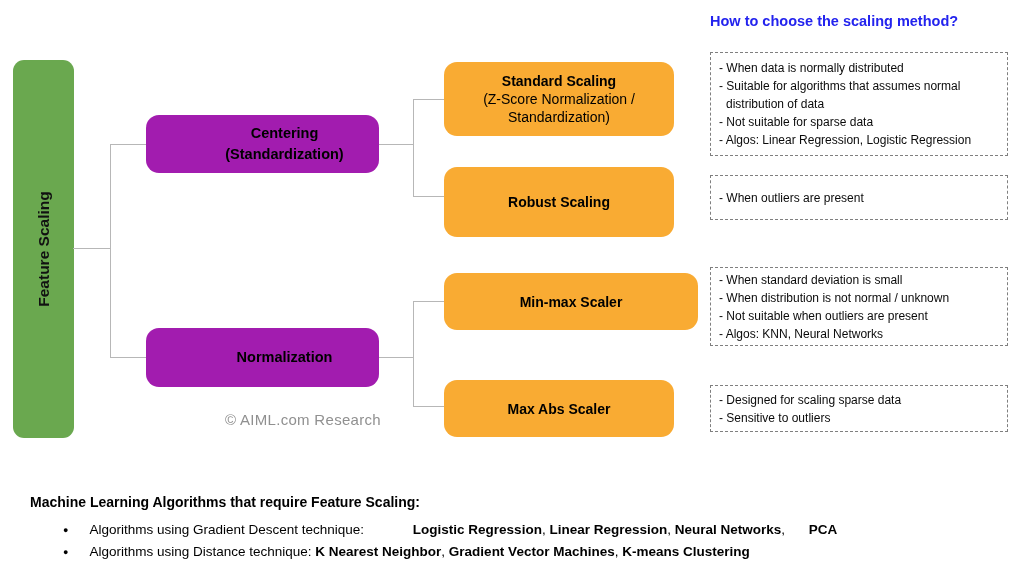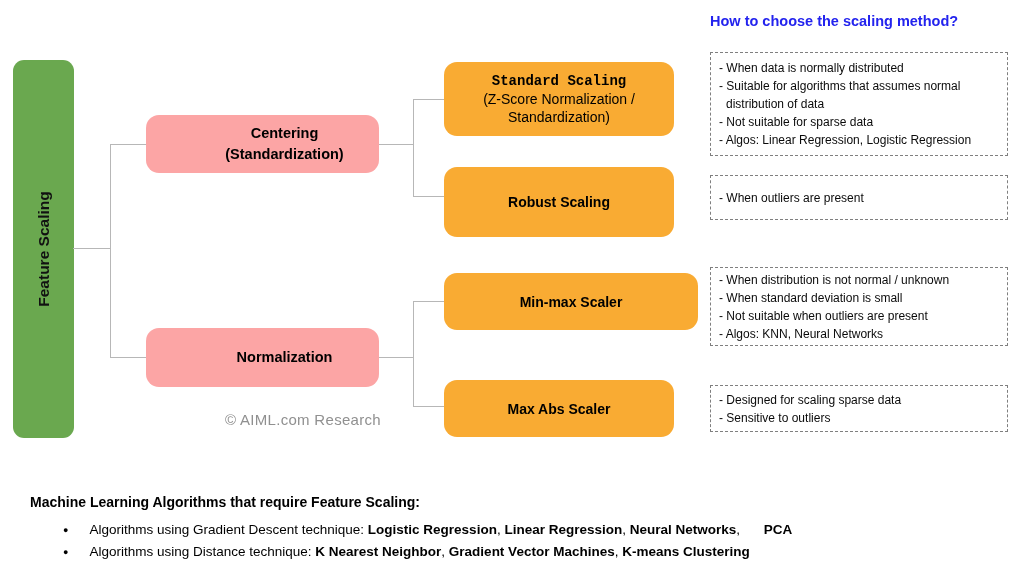--- a/index.html
+++ b/index.html
@@ -4,25 +4,25 @@
 <style>
   html,body { margin:0; padding:0; background:#ffffff; }
   .canvas {
     position:relative; width:1024px; height:565px; background:#ffffff;
     font-family:"Liberation Sans", sans-serif; color:#000; overflow:hidden;
   }
   .node { position:absolute; display:flex; align-items:center; justify-content:center;
           text-align:center; box-sizing:border-box; }
   .root-box { left:13px; top:60px; width:61px; height:378px; background:#6AA84F; border-radius:11px; }
   .root-box .vtext { transform:rotate(-90deg); white-space:nowrap; font-weight:700; font-size:15.5px; color:#111; }
-  .blue-box { background:#fca5a5; border-radius:13px; font-weight:700; font-size:14.5px; line-height:21px;padding-left:44px; }
+  .blue-box { background:#a21caf; border-radius:13px; font-weight:700; font-size:14.5px; line-height:21px;padding-left:44px; }
   .b-centering { left:146px; top:115px; width:233px; height:58px; }
   .b-normalization { left:146px; top:328px; width:233px; height:59px; }
   .orange-box { background:#F9AB33; border-radius:13px; flex-direction:column; font-size:14px; line-height:18px; }
-  .orange-box .o-title { font-weight:700;font-family:Liberation Mono, monospace; }
+  .orange-box .o-title { font-weight:700; }
   .o-standard { left:444px; top:62px; width:230px; height:74px; }
   .o-robust { left:444px; top:167px; width:230px; height:70px; font-weight:700; }
   .o-minmax { left:444px; top:273px; width:254px; height:57px; font-weight:700; }
   .o-maxabs { left:444px; top:380px; width:230px; height:57px; font-weight:700; }
   .note { position:absolute; left:710px; width:298px; border:1.5px dashed #7F7F7F; box-sizing:border-box;
           display:flex; flex-direction:column; justify-content:center; padding:4px 8px;
           font-weight:400; font-size:12px; line-height:18px; color:#0a0a0a; }
   .note-line { padding-left:7px; text-indent:-7px; }
   .n-1 { top:52px; height:104px; }
   .n-2 { top:175px; height:45px; }
@@ -78,22 +78,22 @@
   <div class="note n-1">
     <div class="note-line">- When data is normally distributed</div>
     <div class="note-line">- Suitable for algorithms that assumes normal distribution of data</div>
     <div class="note-line">- Not suitable for sparse data</div>
     <div class="note-line">- Algos: Linear Regression, Logistic Regression</div>
   </div>
   <div class="note n-2">
     <div class="note-line">- When outliers are present</div>
   </div>
   <div class="note n-3">
+    <div class="note-line">- When standard deviation is small</div>
     <div class="note-line">- When distribution is not normal / unknown</div>
-    <div class="note-line">- When standard deviation is small</div>
     <div class="note-line">- Not suitable when outliers are present</div>
     <div class="note-line">- Algos: KNN, Neural Networks</div>
   </div>
   <div class="note n-4">
     <div class="note-line">- Designed for scaling sparse data</div>
     <div class="note-line">- Sensitive to outliers</div>
   </div>
 
   <div class="line lh" style="left:73px;  top:248px; width:38px;"></div>
   <div class="line lv" style="left:110px; top:144px; height:214px;"></div>
@@ -106,20 +106,20 @@
   <div class="line lh" style="left:379px; top:357px; width:34px;"></div>
   <div class="line lv" style="left:413px; top:301px; height:106px;"></div>
   <div class="line lh" style="left:413px; top:301px; width:31px;"></div>
   <div class="line lh" style="left:413px; top:406px; width:31px;"></div>
 
   <div class="watermark">© AIML.com Research</div>
 
   <div class="bottom-heading">Machine Learning Algorithms that require Feature Scaling:</div>
   <div class="bullet-row br-1">
     <span class="dot">●</span>
-    <span><span>Algorithms using Gradient Descent technique: </span><span style="font-weight: 700;">Logistic Regression</span><span>, </span><span style="font-weight: 700;">Linear Regression</span><span>, </span><span style="font-weight: 700;">Neural Networks</span><span>, </span><span style="font-weight: 700; padding-left: 20px;">PCA</span></span>
+    <span><span>Algorithms using Gradient Descent technique: </span><span style="font-weight: 700; margin-left: 45px;">Logistic Regression</span><span>, </span><span style="font-weight: 700;">Linear Regression</span><span>, </span><span style="font-weight: 700;">Neural Networks</span><span>, </span><span style="font-weight: 700; padding-left: 20px;">PCA</span></span>
   </div>
   <div class="bullet-row br-2">
     <span class="dot">●</span>
     <span><span>Algorithms using Distance technique: </span><span style="font-weight: 700;">K Nearest Neighbor</span><span>, </span><span style="font-weight: 700;">Gradient Vector Machines</span><span>, </span><span style="font-weight: 700;">K-means Clustering</span></span>
   </div>
 
 </div>
 
 </body></html>

